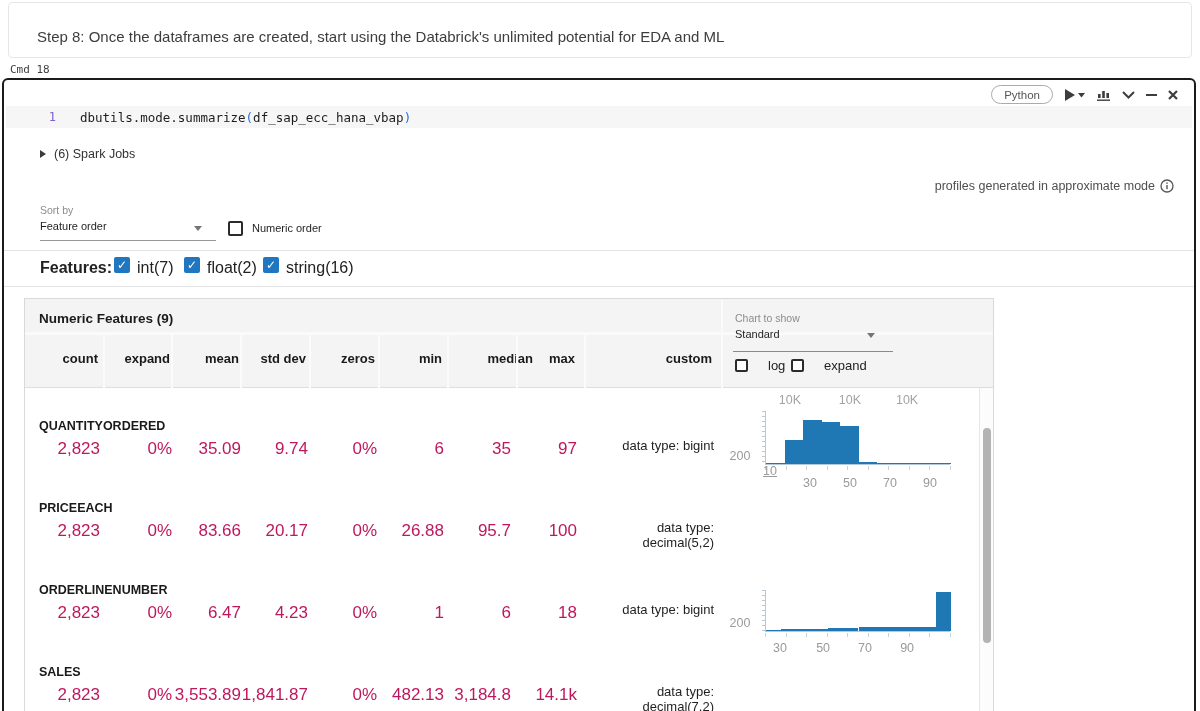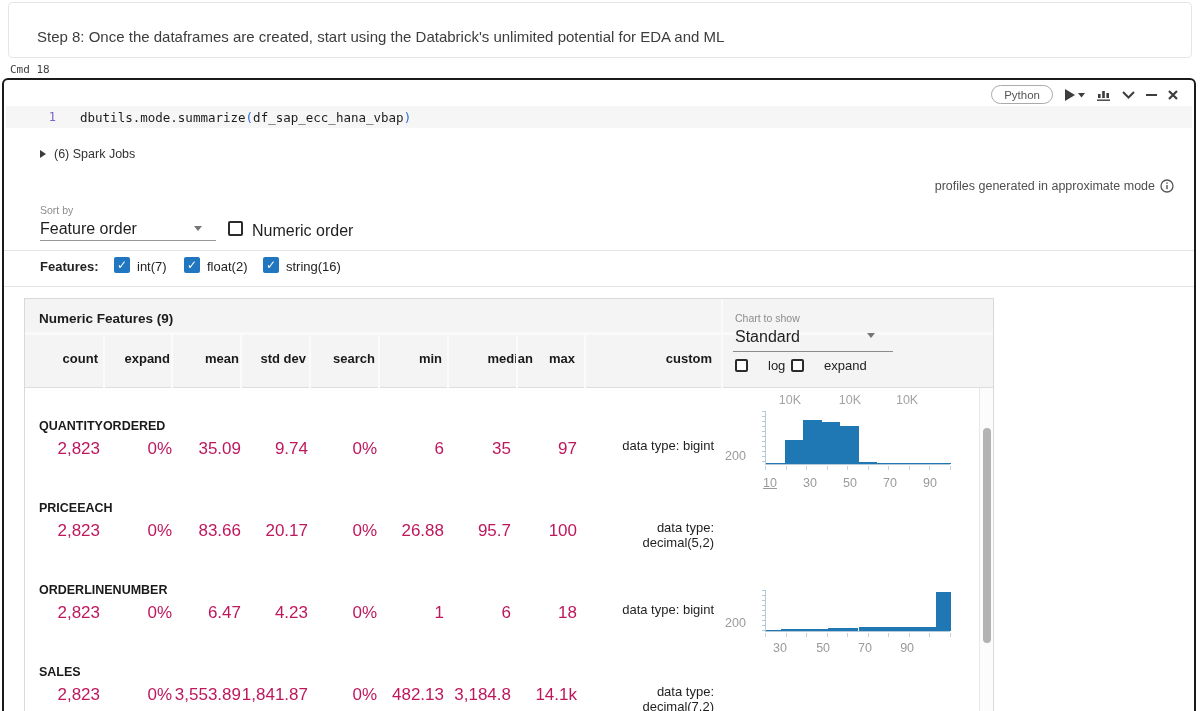--- a/index.html
+++ b/index.html
@@ -33,39 +33,39 @@
 
   .spark-row { left:36px; top:67px; display:flex; align-items:center; gap:8px;
     font-size:12.5px; color:#333; cursor:pointer; }
   .tri-right { width:0; height:0; border-left:6px solid #3c3c3c;
     border-top:4px solid transparent; border-bottom:4px solid transparent; }
 
   .profiles { right:20px; top:99px; display:flex; align-items:center; gap:5px;
     font-size:12.5px; color:#4f4f4f; }
 
   .tiny-label { font-size:10.5px; color:#8c8c8c; }
-  .dd-value { font-size:16px; color:#1f1f1f; }
+  .dd-value { font-size:11px; color:#1f1f1f; }
   .underline { height:1px; background:#979797; }
   .caret { width:0; height:0; border-top:5px solid #757575;
     border-left:4.5px solid transparent; border-right:4.5px solid transparent; }
 
   .cb { width:15px; height:15px; border:2px solid #2b2b2b; border-radius:2px;
     background:#fff; cursor:pointer; }
   .cb.small { width:13px; height:13px; }
   .cb.checked { width:16px; height:16px; border:none; background:#2077c0;
     color:#fff; font-size:12px; font-weight:bold; line-height:16px; text-align:center; }
 
   .search-input { border:none; outline:none; background:transparent;
     border-bottom:1px solid #8a8a8a; font-size:13.5px; color:#1f1f1f;
     height:24px; width:276px; font-family:inherit; }
   .search-input::placeholder { color:#9e9e9e; }
 
   .divider { left:0; width:1190px; height:1px; background:#e4e4e4; }
 
-  .lbl-13 { font-size:13px; color:#222;text-align:center; }
+  .lbl-13 { font-size:16px; color:#222;text-align:center; }
   .bold { font-weight:bold; }
 
   
   .panel { left:20px; top:218px; width:970px; height:422px;
     border:1px solid #d9d9d9; background:#fff; }
   .panel-head { left:0; top:0; width:968px; height:89px; background:#f4f4f4;
     border-bottom:1px solid #dedede; }
   .panel-title { left:14px; top:12px; font-size:13.5px; font-weight:bold; }
   .head-sep { left:0; top:33px; width:968px; height:3px; background:#fafafa; }
   .col-h { top:52px; font-size:13px; font-weight:bold; color:#1a1a1a;
@@ -84,21 +84,21 @@
   .scrollbar { right:0; top:89px; width:14px; height:332px; background:#fcfcfc;
     border-left:1px solid #e8e8e8; }
   .scroll-thumb { left:3px; top:40px; width:8px; height:215px;
     background:#b3b3b3; border-radius:4px; cursor:pointer; }
 
   .feat-name { font-size:12.5px; font-weight:bold; color:#1a1a1a; }
   .stat { font-size:17px; color:#be185d; text-align:right; width:82px; }
   .custom-cell { font-size:13px; color:#1f1f1f; text-align:right;
     width:130px; line-height:15px; }
 
-  .hist-ylabel { font-size:12.5px; color:#9a9a9a; text-align:left; width:30px; }
+  .hist-ylabel { font-size:12.5px; color:#9a9a9a; text-align:center; width:30px; }
   .hist-plot { border-left:1px solid #b5c9d8; border-bottom:1px solid #b5c9d8; }
   .hist-yticks { left:-4px; top:0; width:3px; height:100%;
     background:repeating-linear-gradient(to bottom,#b5c9d8 0 1px,transparent 1px 5px); }
   .hist-xticks { left:-1px; width:186px; height:4px;
     background:repeating-linear-gradient(to right,#c3d4e0 0 1px,transparent 1px 20.5px); }
   .hist-bar { position:absolute; bottom:0; background:#1f77b4; }
   .hist-ticklabel { position:absolute; font-size:12.5px; color:#9a9a9a;
     transform:translateX(-50%); }
   .hist-toplabel { position:absolute; font-size:12.5px; color:#a3a3a3;
     transform:translateX(-50%); }
@@ -193,21 +193,21 @@
 
   <div class="abs panel">
     <div class="abs panel-head">
       <div class="abs panel-title">Numeric Features (9)</div>
       <div class="abs head-sep"></div>
 
       <div class="abs col-h" style="right:895px;">count</div>
       <div class="abs col-h" style="right:823px;">expand</div>
       <div class="abs col-h" style="right:754px;">mean</div>
       <div class="abs col-h" style="right:687px;">std dev</div>
-      <div class="abs col-h" style="right:618px;">search</div>
+      <div class="abs col-h" style="right:618px;">zeros</div>
       <div class="abs col-h" style="right:551px;">min</div>
       <div class="abs col-h" style="right:460px;">median</div>
       <div class="abs col-h" style="right:418px;">max</div>
       <div class="abs col-h" style="right:281px;">custom</div>
 
       <div class="abs col-sep" style="left:78px;"></div>
       <div class="abs col-sep" style="left:146px;"></div>
       <div class="abs col-sep" style="left:215px;"></div>
       <div class="abs col-sep" style="left:284px;"></div>
       <div class="abs col-sep" style="left:353px;"></div>
@@ -253,21 +253,21 @@
           <div class="hist-bar" style="left: 37px; width: 18.5px; height: 44.28px; position: absolute;"></div>
           <div class="hist-bar" style="left: 55.5px; width: 18.5px; height: 41.58px; position: absolute;"></div>
           <div class="hist-bar" style="left: 74px; width: 18.5px; height: 37.8px; position: absolute;"></div>
           <div class="hist-bar" style="left: 92.5px; width: 18.5px; height: 1.62px; position: absolute;"></div>
           <div class="hist-bar" style="left: 111px; width: 18.5px; height: 1.08px; position: absolute;"></div>
           <div class="hist-bar" style="left: 129.5px; width: 18.5px; height: 1.08px; position: absolute;"></div>
           <div class="hist-bar" style="left: 148px; width: 18.5px; height: 1.08px; position: absolute;"></div>
           <div class="hist-bar" style="left: 166.5px; width: 18.5px; height: 1.08px; position: absolute;"></div>
         </div>
         <div class="abs hist-xticks" style="left: 740px; top: 78px;"></div>
-        <div class="hist-ticklabel" style="left: 744.995px; top: 88px; position: absolute; text-decoration: underline;">10</div>
+        <div class="hist-ticklabel" style="left: 744.995px; top: 76px; position: absolute; text-decoration: underline;">10</div>
         <div class="hist-ticklabel" style="left: 784.955px; top: 88px; position: absolute;">30</div>
         <div class="hist-ticklabel" style="left: 824.915px; top: 88px; position: absolute;">50</div>
         <div class="hist-ticklabel" style="left: 865.06px; top: 88px; position: absolute;">70</div>
         <div class="hist-ticklabel" style="left: 905.02px; top: 88px; position: absolute;">90</div>
         <div class="abs feat-name" style="left: 14px; top: 113px;">PRICEEACH</div>
         <div class="abs stat" style="left: -7px; top: 133px;">2,823</div>
         <div class="abs stat" style="left: 65px; top: 133px;">0%</div>
         <div class="abs stat" style="left: 134px; top: 133px;">83.66</div>
         <div class="abs stat" style="left: 201px; top: 133px;">20.17</div>
         <div class="abs stat" style="left: 270px; top: 133px;">0%</div>

